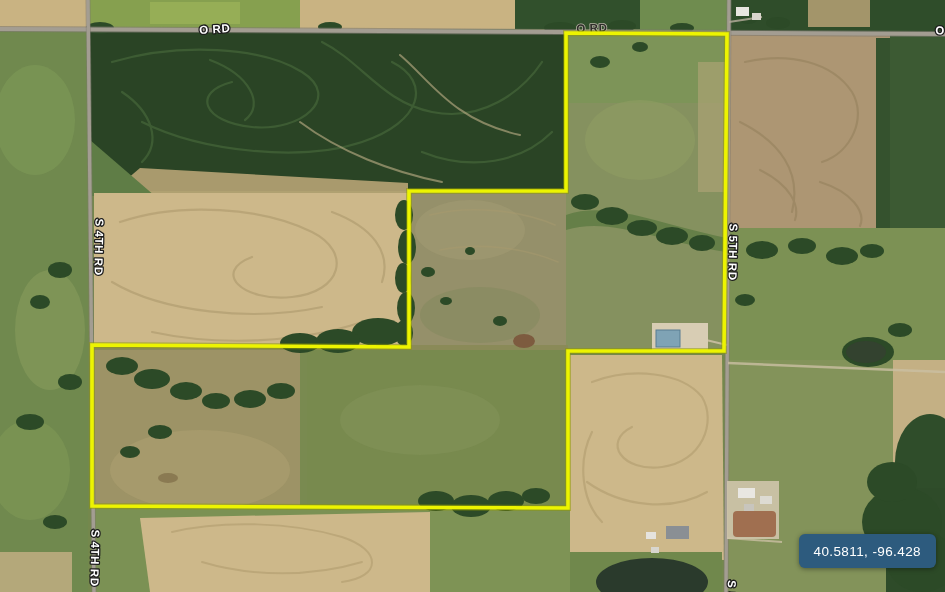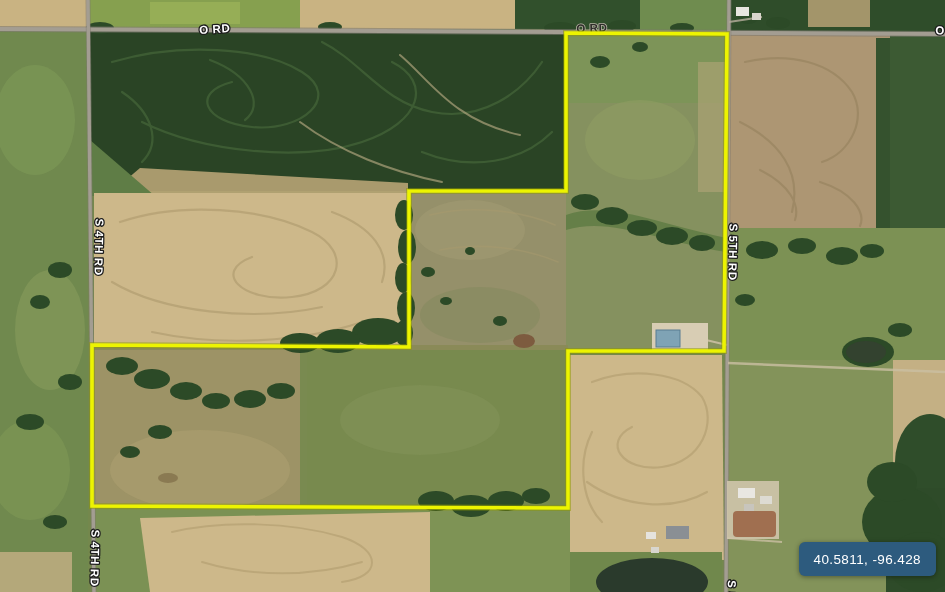--- a/index.html
+++ b/index.html
@@ -28,21 +28,21 @@
     fill:#2e2e2a;
     stroke:#b9b4a6;
     stroke-width:1.6px;
   }
 
   .parcel-edge{fill:none;stroke:#8f9900;stroke-width:6;opacity:.5;stroke-linejoin:miter;}
   .parcel-main{fill:none;stroke:#edf400;stroke-width:3.6;stroke-linejoin:miter;}
 
   .coord-badge{
     position:absolute;
-    right:9px;bottom:16px;
+    right:9px;bottom:24px;
     height:34px;
     min-width:118px;
     padding:0 15px;
     background:#2d5b7e;
     border-radius:6px;
     color:#ffffff;
     font-size:13.5px;
     letter-spacing:.4px;
     display:flex;align-items:center;justify-content:center;
     box-shadow:0 1px 5px rgba(0,0,0,.4);

